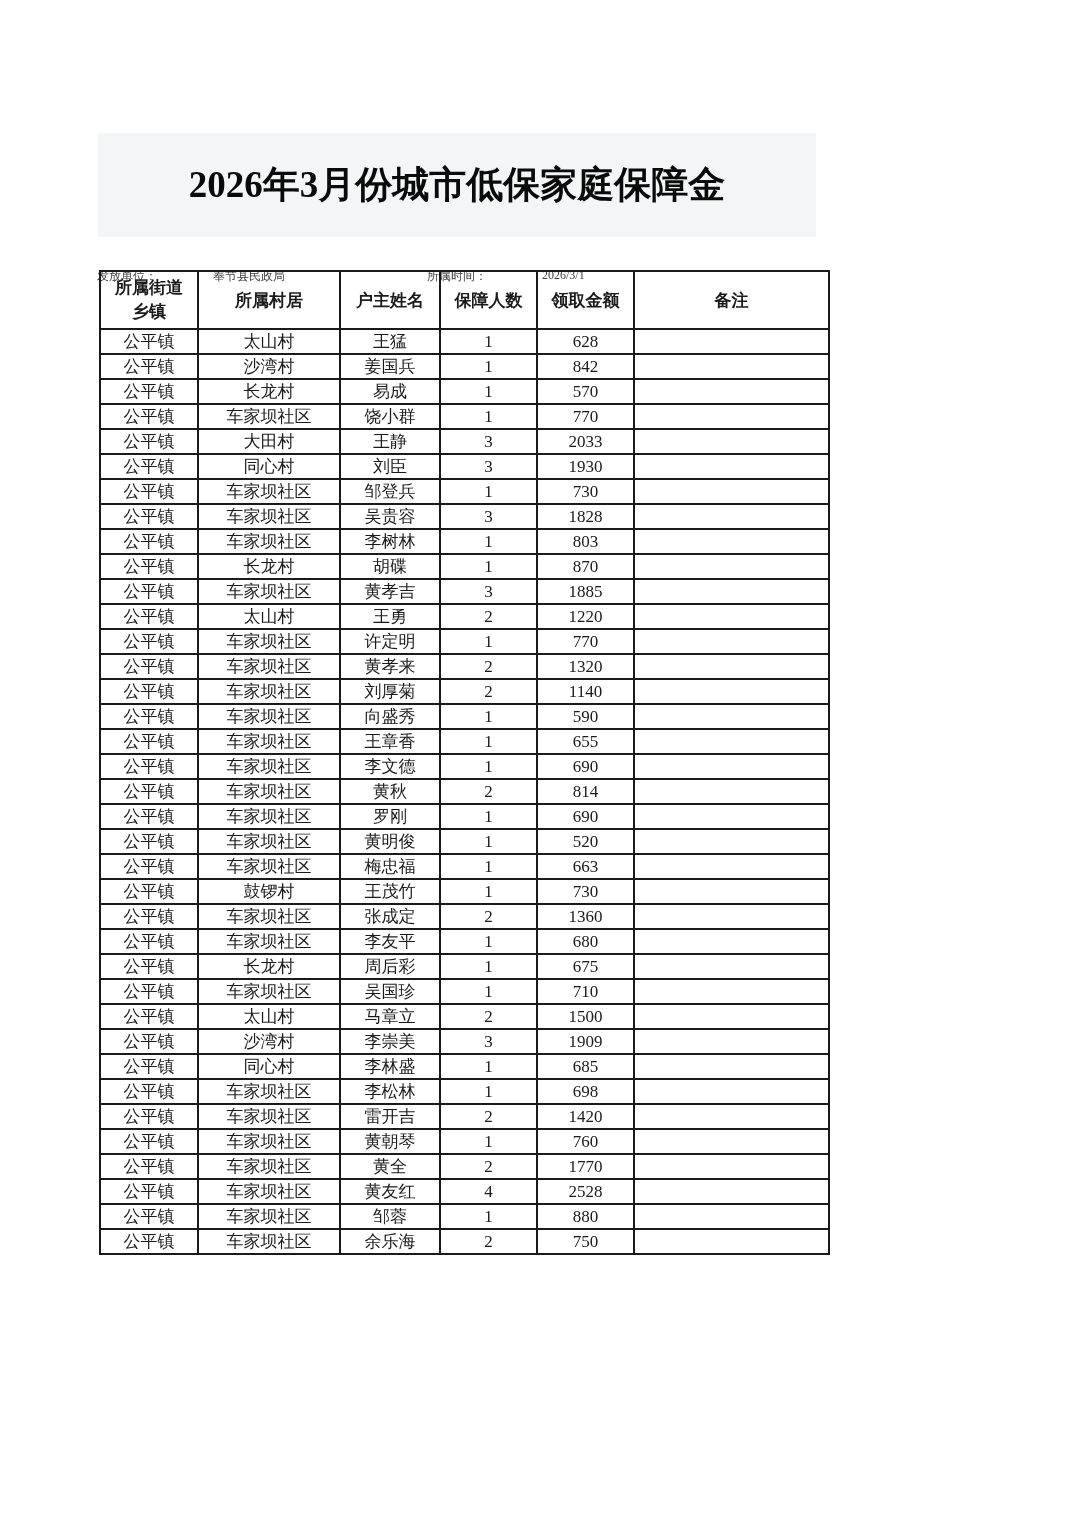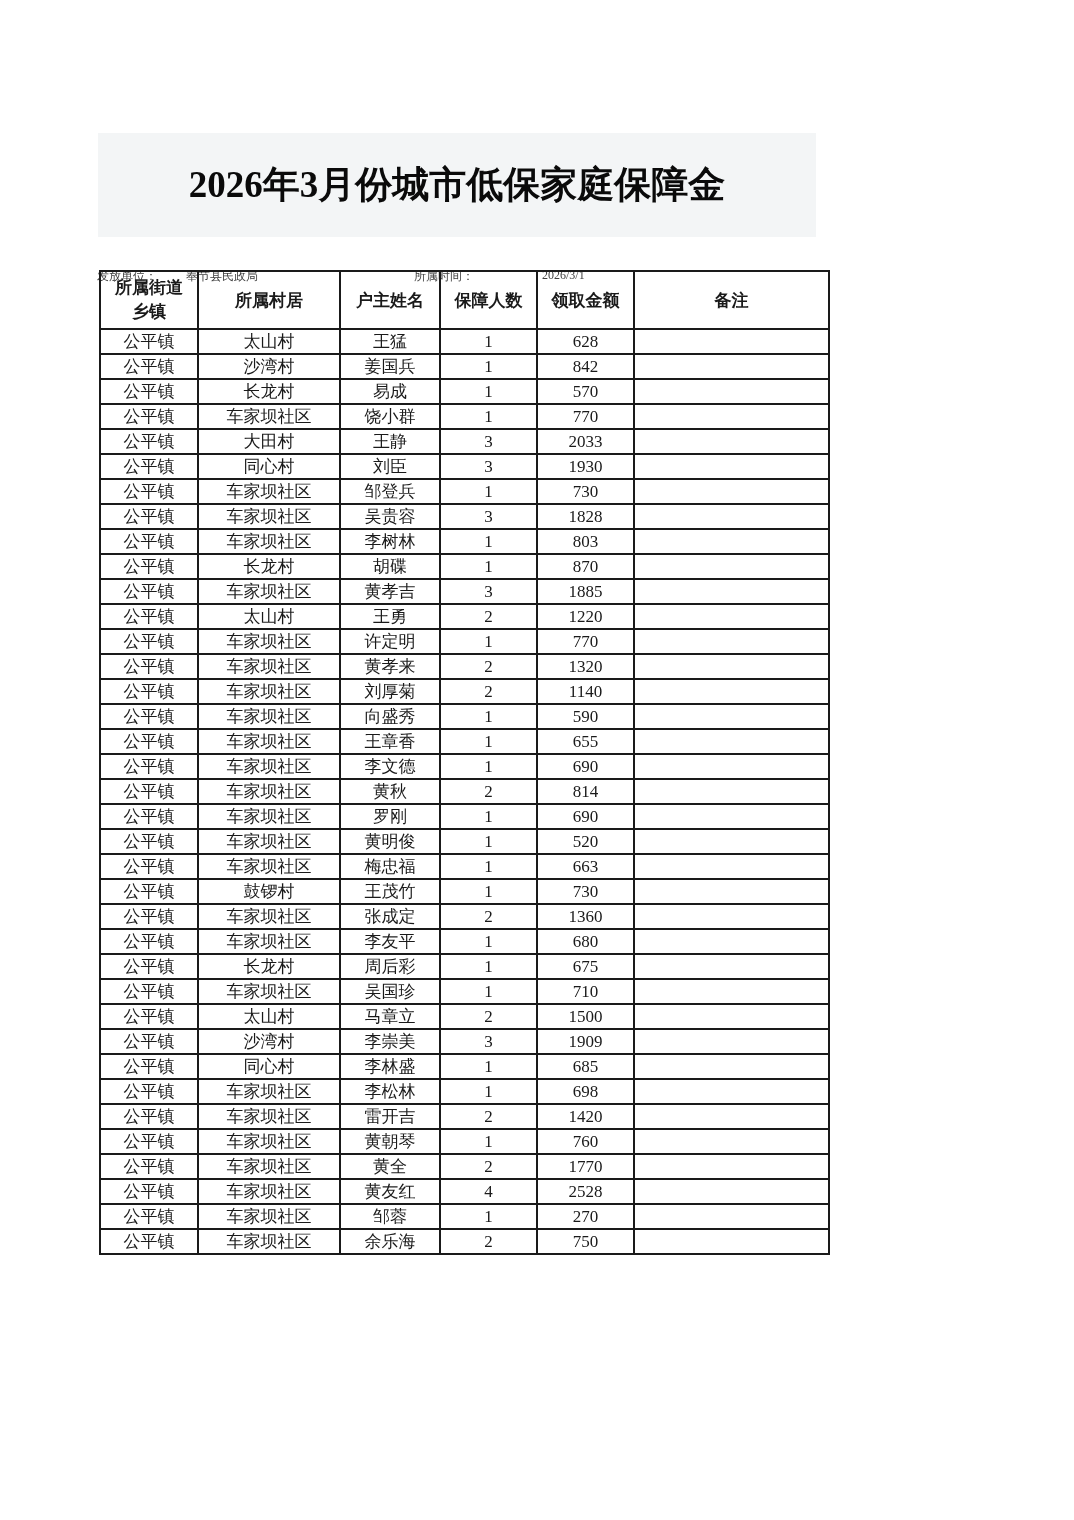--- a/index.html
+++ b/index.html
@@ -39,22 +39,22 @@
     left: 97px;
     top: 242px;
     width: 722px;
     height: 26px;
     font-size: 12px;
     color: #404040;
     margin-top: 26px;
   }
   .meta-row span { position: absolute; top: 0; white-space: nowrap; }
   .meta-issuer-label { left: 0; }
-  .meta-issuer-value { left: 89px; }
-  .meta-period-label { left: 317px; }
+  .meta-issuer-value { left: 116px; }
+  .meta-period-label { left: 330px; }
   .meta-period-value { left: 445px; }
 
   table.benefit-table {
     position: absolute;
     left: 99px;
     top: 270px;
     width: 729px;
     border-collapse: collapse;
     table-layout: fixed;
   }
@@ -390,21 +390,21 @@
         <td>黄友红</td>
         <td>4</td>
         <td>2528</td>
         <td></td>
       </tr>
       <tr>
         <td>公平镇</td>
         <td>车家坝社区</td>
         <td>邹蓉</td>
         <td>1</td>
-        <td>270</td>
+        <td>880</td>
         <td></td>
       </tr>
       <tr>
         <td>公平镇</td>
         <td>车家坝社区</td>
         <td>余乐海</td>
         <td>2</td>
         <td>750</td>
         <td></td>
       </tr>

